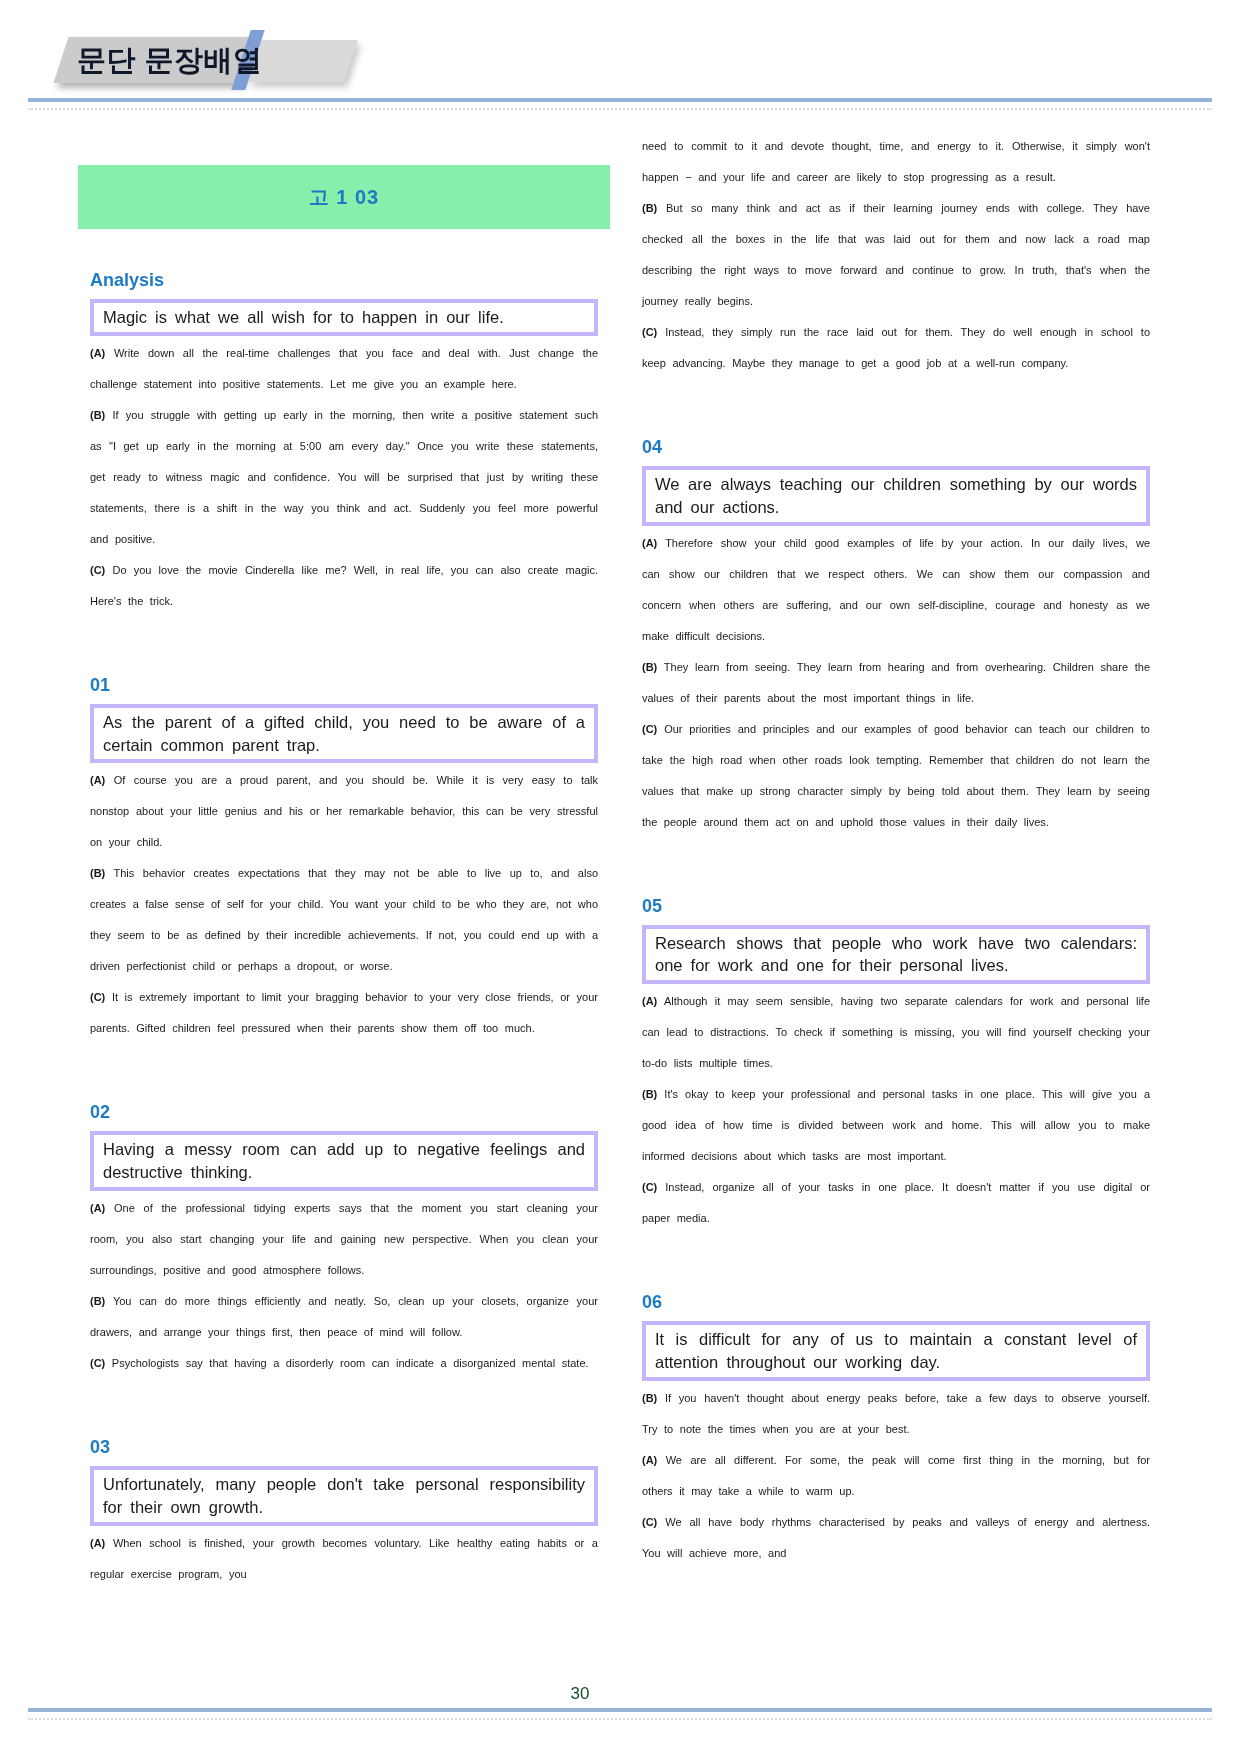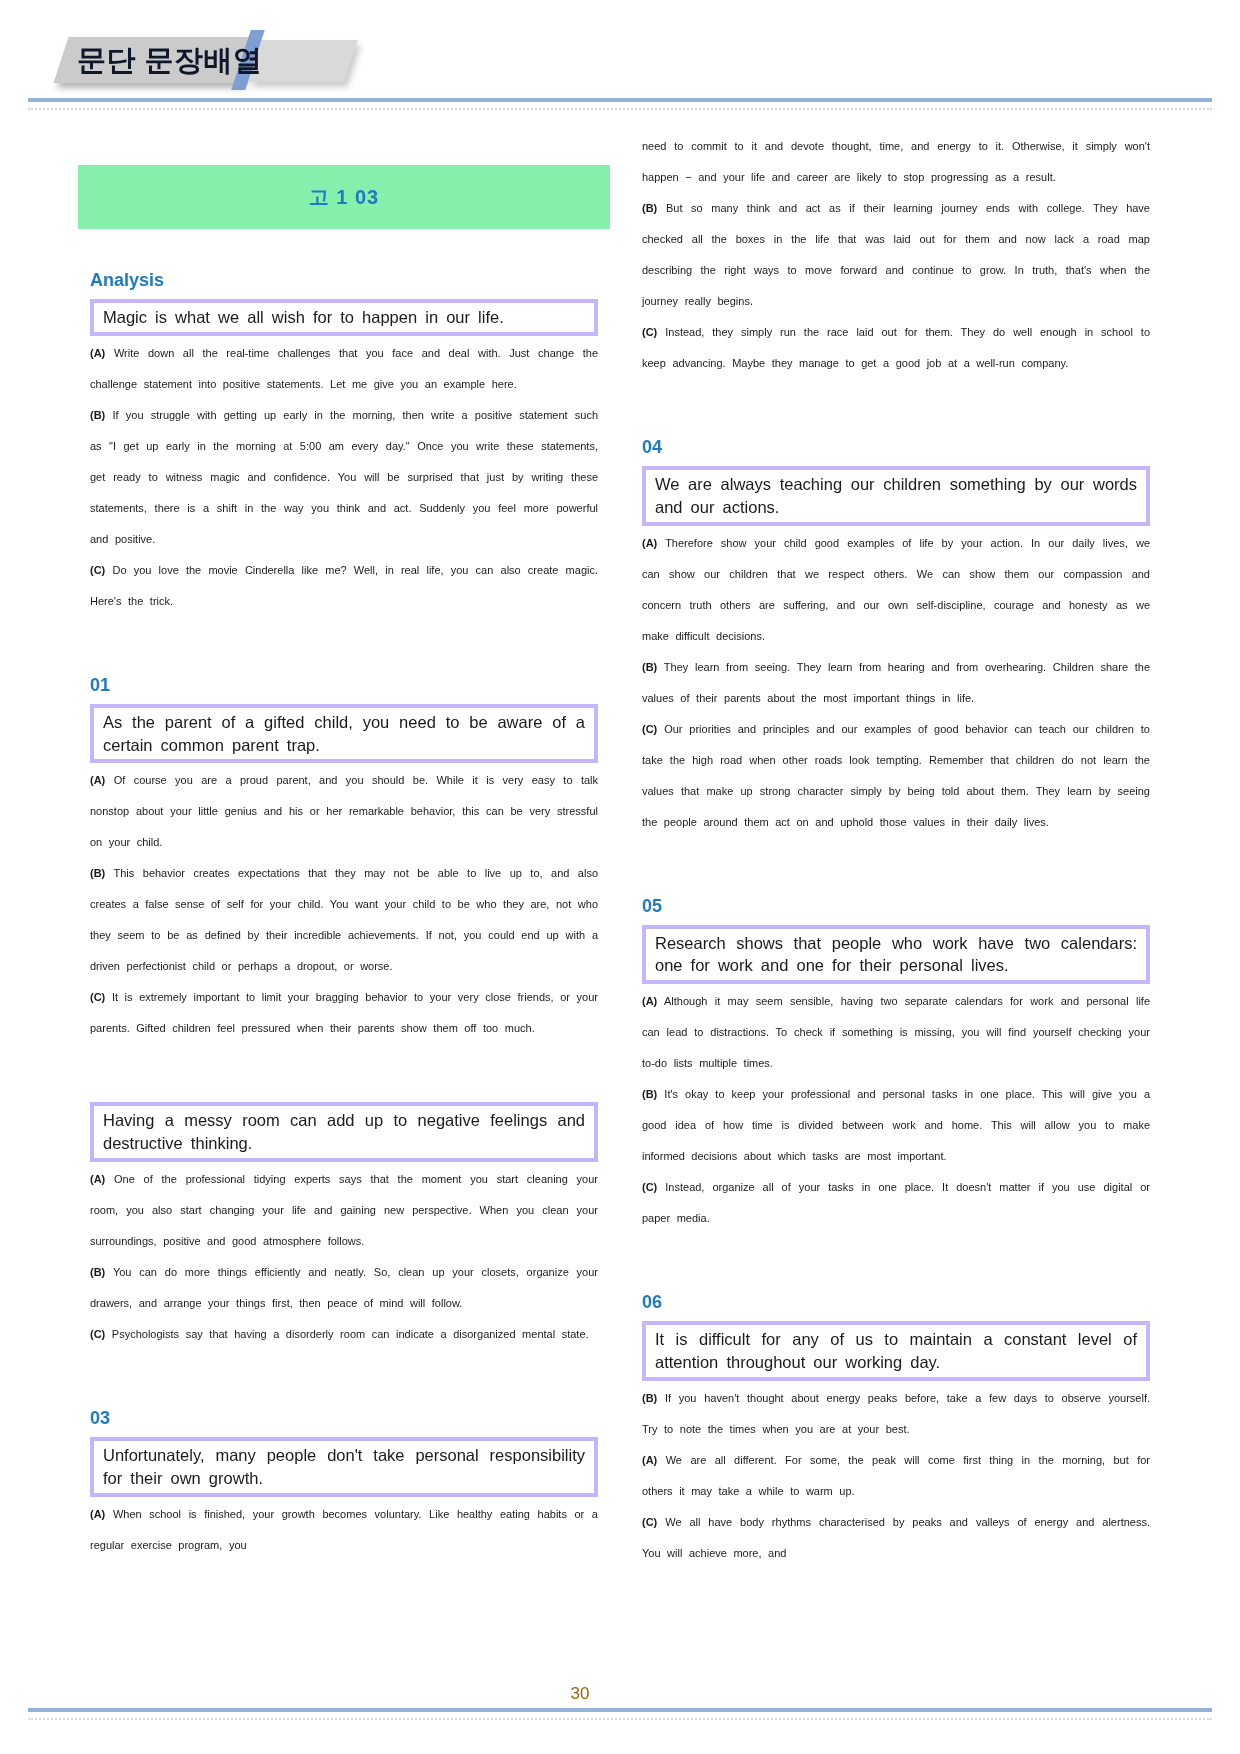--- a/index.html
+++ b/index.html
@@ -31,21 +31,21 @@
   .col-left{left:90px;top:270px;}
   .col-right{left:642px;top:131px;}
   .section{margin:0 0 58px 0;}
   .sec-heading{margin:0 0 9px 0;font-size:18px;line-height:20px;font-weight:bold;color:#1f7ac4;}
   .sentence-box{border:4px solid #c4b5fd;background:#ffffff;padding:3px 9px;margin:0 0 2px 0;
     font-size:16.5px;line-height:22.8px;text-align:justify;word-spacing:3.5px;}
   .para{margin:0;font-size:11px;line-height:31px;text-align:justify;word-spacing:3.5px;}
   .plabel{font-weight:bold;}
   
   .footer-num{position:absolute;left:0;top:1684px;width:1160px;text-align:center;
-    font-size:17px;color:#a16207;}
+    font-size:17px;color:#14532d;}
 </style>
 </head>
 <body>
 
 <div class="page">
 
   <div class="badge">
     <div class="badge-main"></div>
     <div class="badge-tail"></div>
     <div class="badge-slash"></div>
@@ -70,20 +70,21 @@
 
     <div class="section">
       <h3 class="sec-heading">01</h3>
       <div class="sentence-box">As the parent of a gifted child, you need to be aware of a certain common parent trap.</div>
       <p class="para"><span class="plabel">(A)</span> <span>Of course you are a proud parent, and you should be. While it is very easy to talk nonstop about your little genius and his or her remarkable behavior, this can be very stressful on your child.</span></p>
       <p class="para"><span class="plabel">(B)</span> <span>This behavior creates expectations that they may not be able to live up to, and also creates a false sense of self for your child. You want your child to be who they are, not who they seem to be as defined by their incredible achievements. If not, you could end up with a driven perfectionist child or perhaps a dropout, or worse.</span></p>
       <p class="para"><span class="plabel">(C)</span> <span>It is extremely important to limit your bragging behavior to your very close friends, or your parents. Gifted children feel pressured when their parents show them off too much.</span></p>
     </div>
 
     <div class="section">
+      <h3 class="sec-heading">02</h3>
       <div class="sentence-box">Having a messy room can add up to negative feelings and destructive thinking.</div>
       <p class="para"><span class="plabel">(A)</span> <span>One of the professional tidying experts says that the moment you start cleaning your room, you also start changing your life and gaining new perspective. When you clean your surroundings, positive and good atmosphere follows.</span></p>
       <p class="para"><span class="plabel">(B)</span> <span>You can do more things efficiently and neatly. So, clean up your closets, organize your drawers, and arrange your things first, then peace of mind will follow.</span></p>
       <p class="para"><span class="plabel">(C)</span> <span>Psychologists say that having a disorderly room can indicate a disorganized mental state.</span></p>
     </div>
 
     <div class="section">
       <h3 class="sec-heading">03</h3>
       <div class="sentence-box">Unfortunately, many people don't take personal responsibility for their own growth.</div>
       <p class="para"><span class="plabel">(A)</span> <span>When school is finished, your growth becomes voluntary. Like healthy eating habits or a regular exercise program, you</span></p>
@@ -95,21 +96,21 @@
 
     <div class="section">
       <p class="para"><span>need to commit to it and devote thought, time, and energy to it. Otherwise, it simply won't happen − and your life and career are likely to stop progressing as a result.</span></p>
       <p class="para"><span class="plabel">(B)</span> <span>But so many think and act as if their learning journey ends with college. They have checked all the boxes in the life that was laid out for them and now lack a road map describing the right ways to move forward and continue to grow. In truth, that's when the journey really begins.</span></p>
       <p class="para"><span class="plabel">(C)</span> <span>Instead, they simply run the race laid out for them. They do well enough in school to keep advancing. Maybe they manage to get a good job at a well-run company.</span></p>
     </div>
 
     <div class="section">
       <h3 class="sec-heading">04</h3>
       <div class="sentence-box">We are always teaching our children something by our words and our actions.</div>
-      <p class="para"><span class="plabel">(A)</span> <span>Therefore show your child good examples of life by your action. In our daily lives, we can show our children that we respect others. We can show them our compassion and concern truth others are suffering, and our own self-discipline, courage and honesty as we make difficult decisions.</span></p>
+      <p class="para"><span class="plabel">(A)</span> <span>Therefore show your child good examples of life by your action. In our daily lives, we can show our children that we respect others. We can show them our compassion and concern when others are suffering, and our own self-discipline, courage and honesty as we make difficult decisions.</span></p>
       <p class="para"><span class="plabel">(B)</span> <span>They learn from seeing. They learn from hearing and from overhearing. Children share the values of their parents about the most important things in life.</span></p>
       <p class="para"><span class="plabel">(C)</span> <span>Our priorities and principles and our examples of good behavior can teach our children to take the high road when other roads look tempting. Remember that children do not learn the values that make up strong character simply by being told about them. They learn by seeing the people around them act on and uphold those values in their daily lives.</span></p>
     </div>
 
     <div class="section">
       <h3 class="sec-heading">05</h3>
       <div class="sentence-box">Research shows that people who work have two calendars: one for work and one for their personal lives.</div>
       <p class="para"><span class="plabel">(A)</span> <span>Although it may seem sensible, having two separate calendars for work and personal life can lead to distractions. To check if something is missing, you will find yourself checking your to-do lists multiple times.</span></p>
       <p class="para"><span class="plabel">(B)</span> <span>It's okay to keep your professional and personal tasks in one place. This will give you a good idea of how time is divided between work and home. This will allow you to make informed decisions about which tasks are most important.</span></p>
       <p class="para"><span class="plabel">(C)</span> <span>Instead, organize all of your tasks in one place. It doesn't matter if you use digital or paper media.</span></p>

